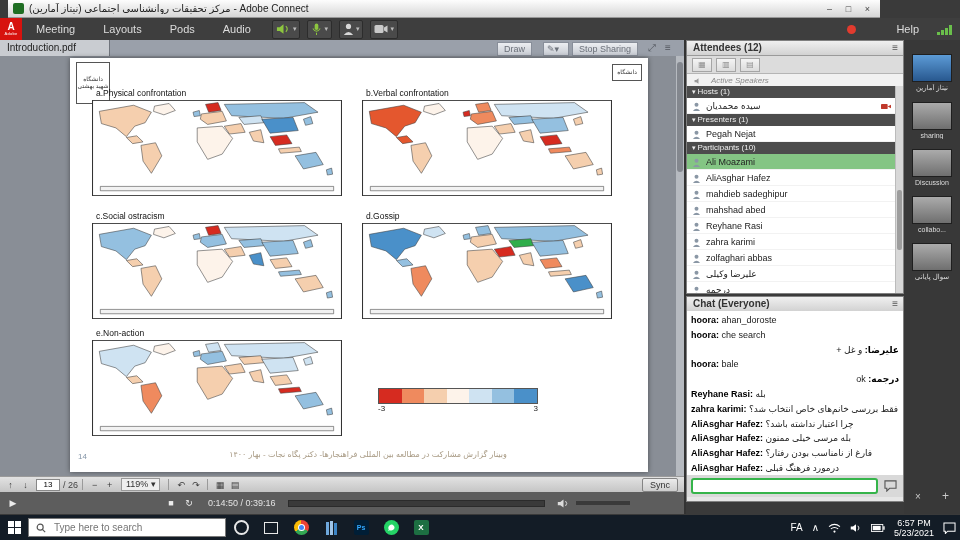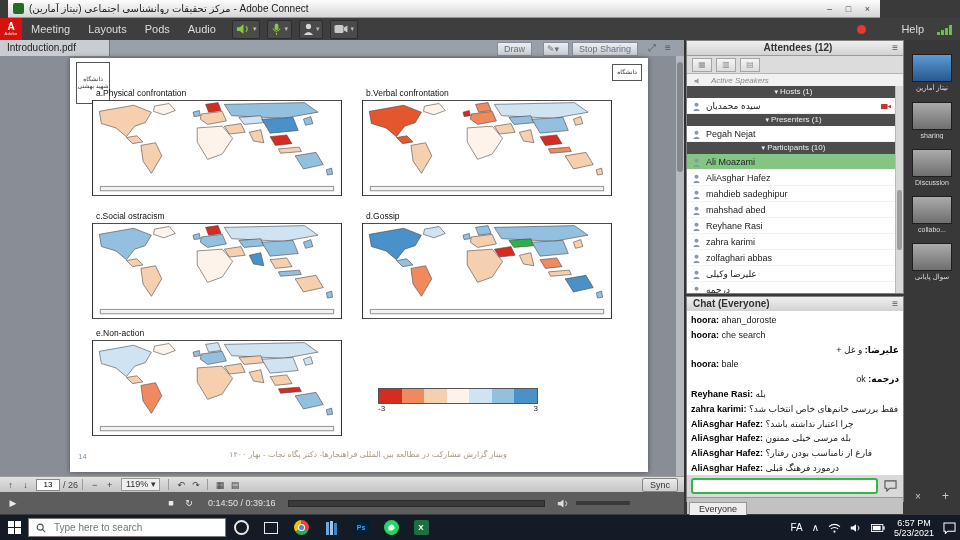--- a/index.html
+++ b/index.html
@@ -13,21 +13,21 @@
   .title{flex:1;white-space:nowrap;overflow:hidden;}
   .winbtns{display:flex;margin-right:3px;}
   .wbtn{width:19px;height:14px;text-align:center;font-size:9px;line-height:14px;color:#444;}
   
   .menubar{position:absolute;left:0;top:18px;width:960px;height:22px;background:#3e3e3e;
     display:flex;align-items:center;font-size:11px;color:#ddd;}
   .adobe-logo{width:22px;height:22px;background:#d7120e;color:#fff;display:flex;flex-direction:column;
     align-items:center;justify-content:center;line-height:1;flex:0 0 auto;}
   .a-mark{font-size:10px;font-weight:bold;}
   .a-text{font-size:4px;letter-spacing:.3px;}
-  .mitem{padding:0 9px;}
+  .mitem{padding:0 14px;}
   .tbtn{height:17px;background:#4a4a4a;border:1px solid #2c2c2c;border-radius:2px;display:flex;
     align-items:center;padding:0 3px;margin-left:7px;}
   .tbtn .dd{font-size:7px;color:#bbb;margin-left:2px;}
   .spacer{margin-left:auto;}
   .rec-dot{width:9px;height:9px;border-radius:50%;background:#e23b2e;margin-right:26px;}
   .conn{display:flex;align-items:flex-end;gap:1px;margin:0 8px 0 4px;height:11px;}
   .conn i{display:block;width:3px;background:#6abf4b;}
   
   .sharehdr{position:absolute;left:0;top:40px;width:684px;height:16px;background:#9aa0aa;}
   .doc-tab{position:absolute;left:0;top:0;width:110px;height:16px;background:#c9ccd1;
@@ -71,21 +71,21 @@
   .aprogress{position:relative;width:255px;height:5px;background:#3a3a3a;border:1px solid #2b2b2b;margin-left:12px;}
   .afill{height:100%;background:#a8b5c1;}
   .avol{width:54px;height:4px;background:#3a3a3a;margin-left:6px;}
   .avfill{height:100%;background:#a8b5c1;}
   .aspk{margin-left:12px;display:flex;align-items:center;}
   
   .pod{position:absolute;background:#e6e6e6;border:1px solid #808080;box-sizing:border-box;}
   .pod-header{height:14px;background:linear-gradient(#f0f0f0,#d2d2d2);border-bottom:1px solid #9a9a9a;
     font-size:10px;font-weight:bold;color:#333;line-height:14px;padding-left:6px;position:relative;}
   .pod-menu{position:absolute;right:5px;top:0;font-weight:normal;color:#555;font-size:10px;}
-  #attendees-pod{left:686px;top:40px;width:218px;height:254px;text-align:center;}
+  #attendees-pod{left:686px;top:40px;width:218px;height:254px;}
   .att-toolbar{height:17px;background:#dcdcdc;border-bottom:1px solid #b5b5b5;display:flex;align-items:center;padding-left:5px;gap:4px;}
   .att-tb-btn{width:18px;height:12px;border:1px solid #a5a5a5;background:linear-gradient(#f4f4f4,#dcdcdc);
     font-size:8px;color:#8c8c8c;display:flex;align-items:center;justify-content:center;}
   .active-speakers{height:13px;background:#f1f1f1;border-bottom:1px solid #cfcfcf;font-size:8px;
     font-style:italic;color:#8a8a8a;display:flex;align-items:center;padding-left:7px;gap:8px;}
   .att-list{position:absolute;left:0;top:45px;right:8px;bottom:0;background:#fff;overflow:hidden;}
   .att-group{height:12px;background:#4c4c4c;color:#efefef;font-size:8px;line-height:12px;padding-left:5px;}
   .att-group .tri{font-size:7px;margin-right:2px;}
   .att-row{height:15px;display:flex;align-items:center;font-size:9px;color:#222;
     border-bottom:1px solid #f2f2f2;padding-left:5px;gap:5px;background:#fff;}
@@ -537,23 +537,20 @@
         <div class="msg" dir="auto"><b>AliAsghar Hafez:</b> <span>درمورد فرهنگ قبلی</span></div>
       </div>
     <div class="chat-input-row">
       <input class="chat-input" style="">
       <span class="send-btn">
         <svg width="13" height="12" viewBox="0 0 14 13">
             <path d="M1,1 h12 v8 h-7 l-3,3 v-3 h-2 z" fill="none" stroke="#555" stroke-width="1.2"></path>
           </svg>
       </span>
     </div>
-    <div class="chat-tabs">
-      <span class="chat-tab">Everyone</span>
-    </div>
   </div>
 
   <div class="strip">
     <div class="strip-items">
         <div class="strip-item">
        <div class="thumb active"></div>
        <div class="strip-label">نیتاز آمارین</div>
      </div>
         <div class="strip-item">
        <div class="thumb"></div>

